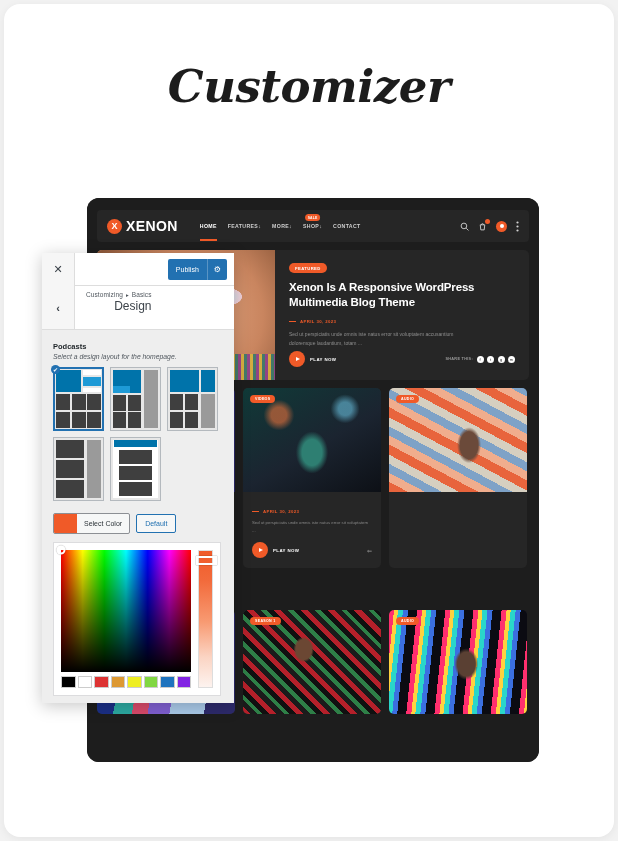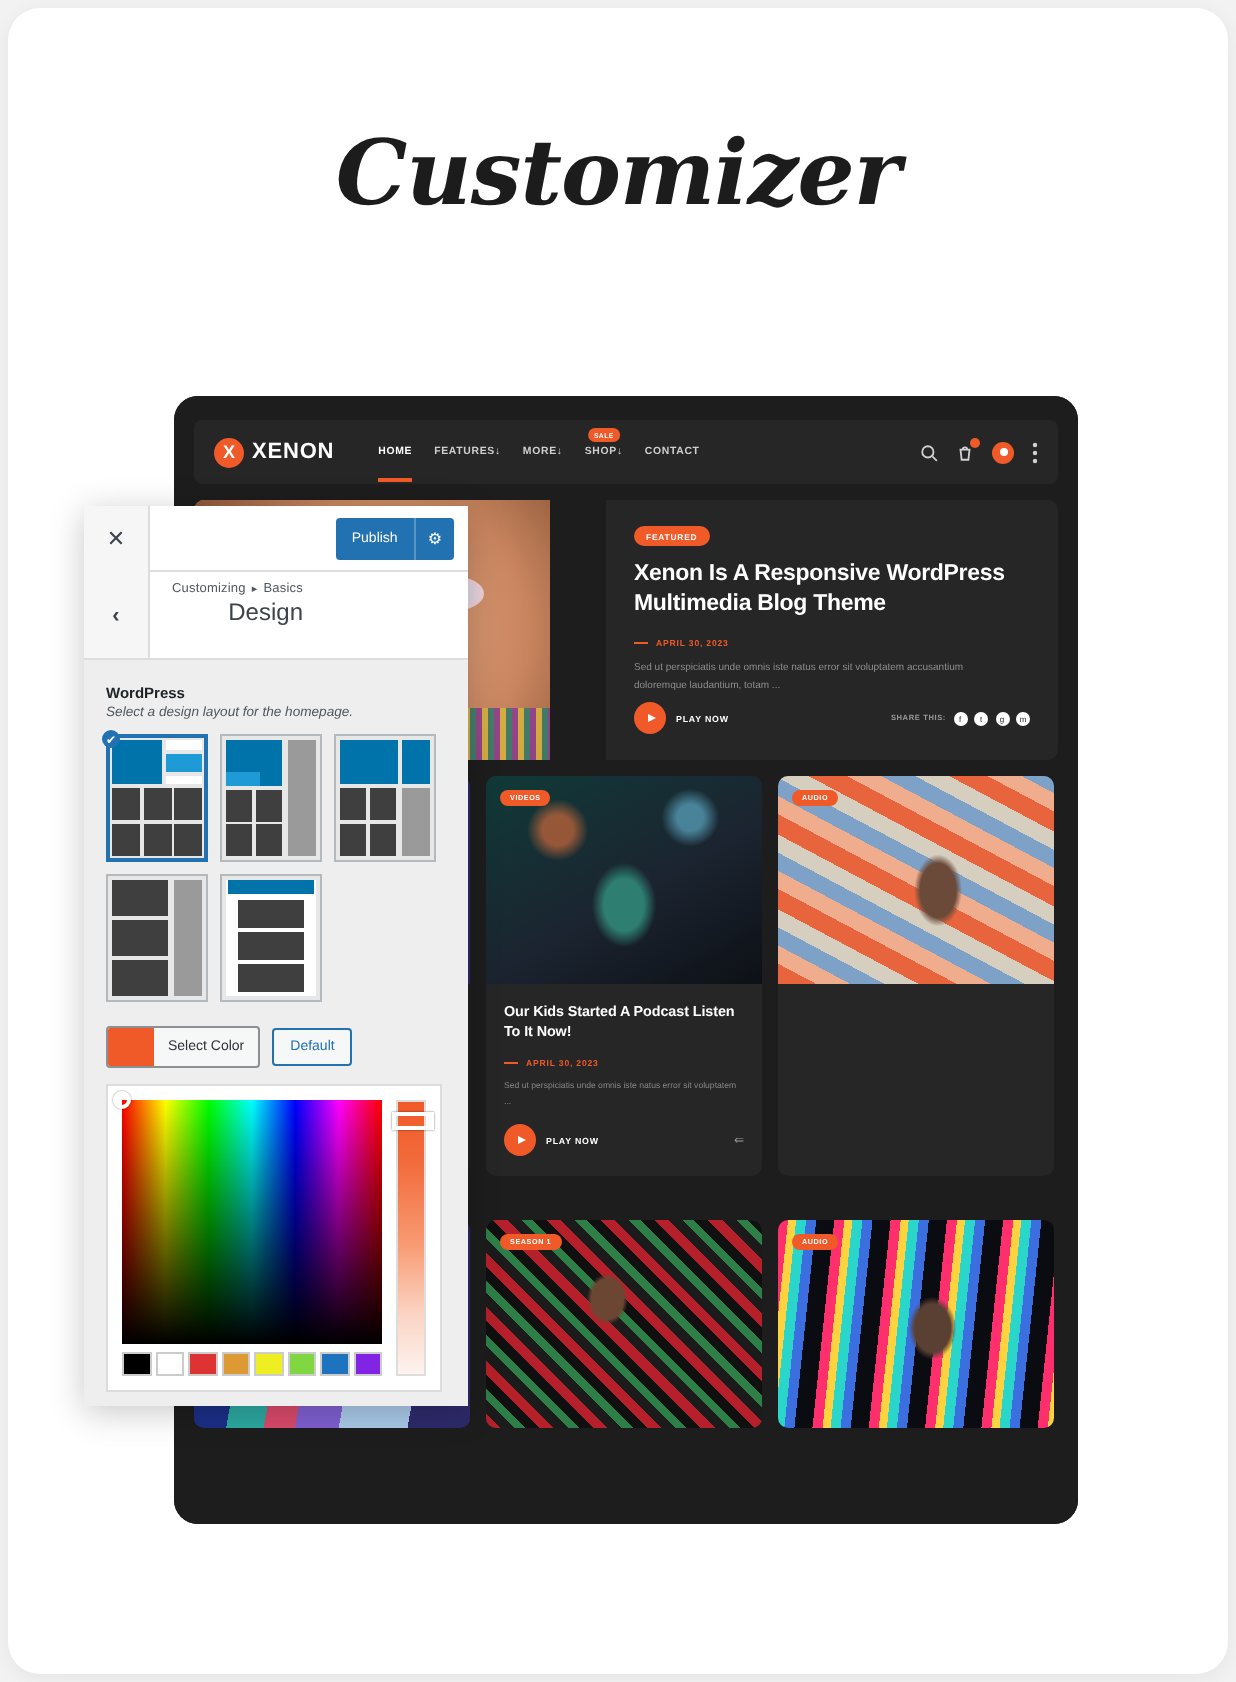--- a/index.html
+++ b/index.html
@@ -57,21 +57,21 @@
     display: flex; align-items: center;
     padding: 0 10px;
   }
   .logo-wrap { display: flex; align-items: center; gap: 4px; }
   .logo-mark {
     width: 15px; height: 15px; border-radius: 50%;
     background: #f05a28;
     color: #fff; font-size: 9px; font-weight: bold;
     display: flex; align-items: center; justify-content: center;
   }
-  .logo-text { color: #fff; font-size: 11px; font-weight: bold; letter-spacing: 0.4px; }
+  .logo-text { color: #fff; font-size: 14px; font-weight: bold; letter-spacing: 0.4px; }
   .nav-links { display: flex; align-items: center; gap: 11px; margin-left: 22px; position: relative; }
   .nav-link {
     color: #cfcfcf; font-size: 5.2px; font-weight: bold;
     letter-spacing: 0.35px; position: relative; white-space: nowrap;
   }
   .nav-link.active { color: #ffffff; }
   .nav-link.active::after {
     content: ""; position: absolute; left: 0; right: 0; bottom: -12px;
     height: 2px; background: #f05a28;
   }
@@ -91,21 +91,21 @@
     width: 11px; height: 11px; border-radius: 50%; background: #f05a28;
     display: flex; align-items: center; justify-content: center;
   }
   .orange-circle i { width: 4px; height: 4px; border-radius: 50%; background: #fff; display:block;}
 
   
   .hero {
     position: absolute; left: 10px; top: 52px;
     width: 432px; height: 130px;
     display: flex;
-    border-radius: 5px; overflow: hidden; gap: 28px;
+    border-radius: 5px; overflow: hidden;
   }
   .hero-img {
     width: 178px; height: 130px;
     background:
       radial-gradient(ellipse 22px 11px at 60% 66%, #d32b38 0%, #d32b38 60%, rgba(211,43,56,0) 62%),
       radial-gradient(ellipse 30px 16px at 38% 36%, #9fe8e2 0%, #e9c7d8 55%, rgba(255,255,255,0) 57%),
       radial-gradient(ellipse 30px 16px at 72% 36%, #bfe6f0 0%, #f0cfd8 55%, rgba(255,255,255,0) 57%),
       radial-gradient(circle at 55% 50%, #e4a884 0%, #c9855f 58%, #8a5638 100%),
       linear-gradient(#caa089, #a87a5c);
     position: relative;
@@ -391,21 +391,20 @@
 
       <div class="row row-2">
         <div class="card ghost">
           <div class="card-img img-ice"></div>
         </div>
         <div class="card">
           <div class="card-img img-neon">
             <span class="card-badge">VIDEOS</span>
           </div>
           <div class="card-body">
-            <div class="card-title">Our Kids Started A Podcast Listen To It Now!</div>
             <div class="meta">APRIL 30, 2023</div>
             <div class="card-excerpt">Sed ut perspiciatis unde omnis iste natus error sit voluptatem ...</div>
             <div class="card-foot">
               <div class="play-btn">
                 <span class="play-circle"></span>
                 <span class="play-label">PLAY NOW</span>
               </div>
               <span class="share-mini">⇚</span>
             </div>
           </div>
@@ -451,21 +450,21 @@
       <div class="cz-back">‹</div>
       <div class="cz-head-text">
         <div class="cz-breadcrumb">
           <span>Customizing</span><span class="sep">▸</span><span>Basics</span>
         </div>
         <div class="cz-section-title">Design</div>
       </div>
     </div>
 
     <div class="cz-body">
-      <div class="cz-label">WordPress</div>
+      <div class="cz-label">Podcasts</div>
       <div class="cz-desc">Select a design layout for the homepage.</div>
 
       <div class="layouts">
 
         <div class="layout selected">
           <span class="check">✔</span>
           <div class="lay-inner">
             <div class="lay-row" style="height:38%">
               <div class="blue" style="flex:1.4"></div>
               <div style="flex:1;display:flex;flex-direction:column;gap:1.5px">

